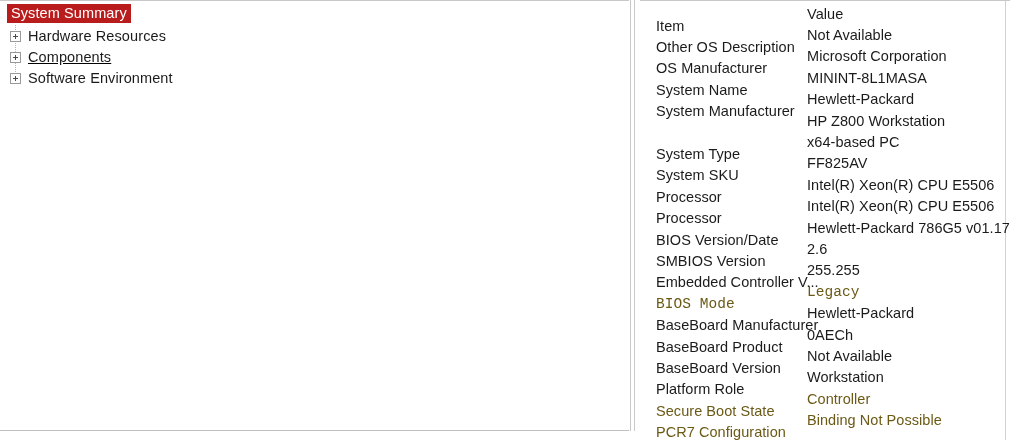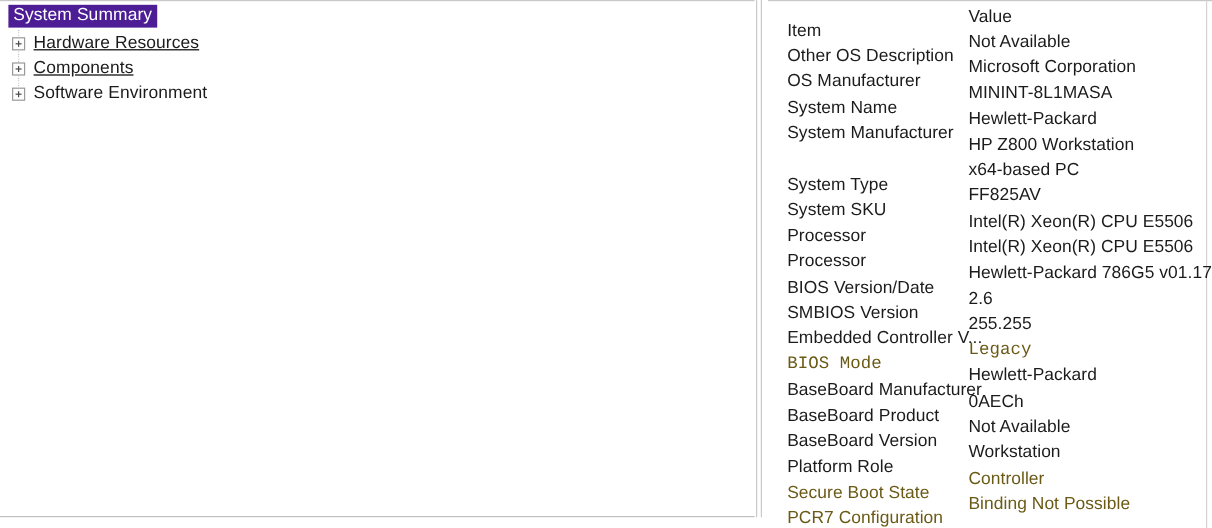--- a/index.html
+++ b/index.html
@@ -46,21 +46,21 @@
     font-size: 14.5px;
     color: #1b1b1b;
     letter-spacing: .1px;
   }
   
   #tree-root {
     top: 2px;
     left: 7px;
   }
   #tree-root .tree-label {
-    background: #4c1d95;
+    background: #b91c1c;
     color: #ffffff;
     padding: 1px 4px 2px 4px;
     line-height: 16px;
     display: inline-block;
   }
   
   .tree-child { left: 10px; }
   .expander {
     position: relative;
     width: 11px;
@@ -160,21 +160,21 @@
 <div id="app">
 
   <div id="tree-panel">
 
     <div id="tree-connector"></div>
 
     <div class="tree-row" id="tree-root">
       <span class="tree-label">System Summary</span>
     </div>
 
-    <div class="tree-row tree-child" style="top:25px;text-decoration:underline;">
+    <div class="tree-row tree-child" style="top:25px;">
       <span class="expander"></span>
       <span class="tree-label">Hardware Resources</span>
     </div>
 
     <div class="tree-row tree-child" style="top:46px;text-decoration:underline;">
       <span class="expander"></span>
       <span class="tree-label">Components</span>
     </div>
 
     <div class="tree-row tree-child" style="top:67px;">

